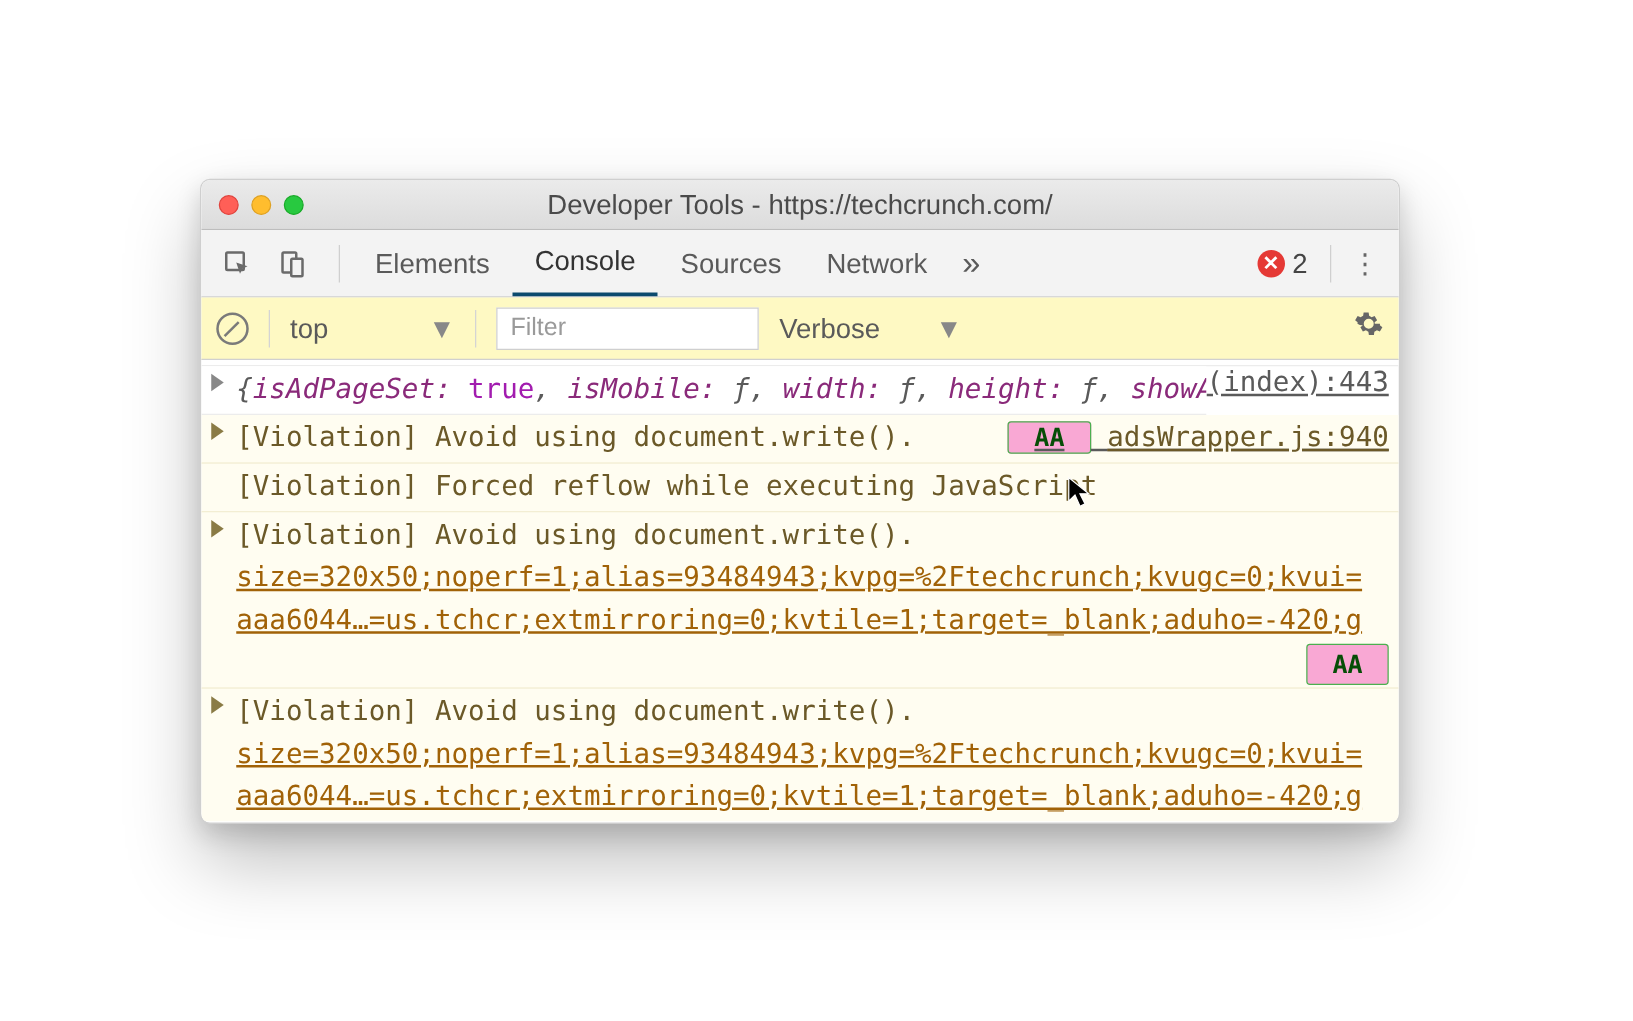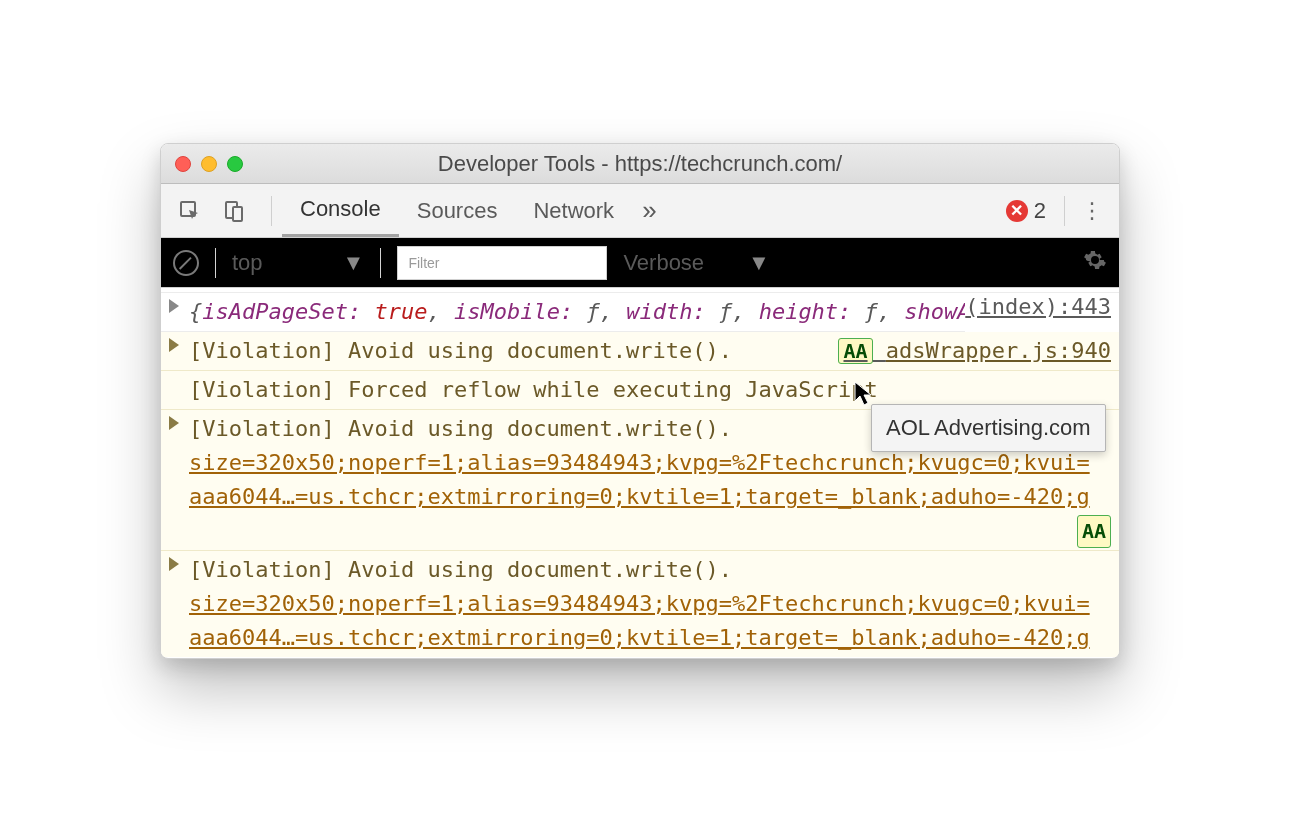--- a/index.html
+++ b/index.html
@@ -67,54 +67,54 @@
   }
   .tabs { display: flex; align-items: stretch; height: 100%; }
   .tab {
     padding: 0 18px;
     display: flex; align-items: center;
     cursor: pointer;
     color: #5a5a5a;
   }
   .tab.active {
     color: #333;
-    border-bottom: 3px solid #a3a3a3;
+    border-bottom: 3px solid #0c4a6e;
     font-weight: 400;
   }
   .tab.more { padding: 0 10px; font-size: 26px; }
   .toolbar .spacer { flex: 1; }
   .errbadge { display:flex; align-items:center; gap:6px; margin-right: 6px;}
   .errcircle { width:22px; height:22px; border-radius:50%; background:#e53935; color:#fff; display:flex; align-items:center; justify-content:center; font-size:16px; font-weight:bold;}
   .errcount { font-size:22px; color:#444; }
   .toolbar .sep2 { width:1px; height:30px; background:#cfcfcf; margin:0 12px;}
   .toolbar .vdots { font-size:22px; color:#666; padding:0 4px;}
 
   .filterbar {
     height: 50px;
-    background: #000000;
+    background: #fef9c3;
     border-bottom: 1px solid #d0d0d0;
     display:flex;
     align-items:center;
     padding: 0 12px;
     gap: 16px;
     font-size: 22px;
     color:#5a5a5a;
   }
   .noicon { width:26px; height:26px; border:2px solid #7a7a7a; border-radius:50%; position:relative;}
   .noicon::after { content:""; position:absolute; left:3px; right:3px; top:50%; height:2px; background:#7a7a7a; transform: rotate(-45deg) translateY(-1px);}
   .fsep { width:1px; height:30px; background:#d4d4d4;}
   .context { display:flex; align-items:center; gap:80px; }
   .dropdown-caret { color:#888; }
   .filterinput {
     border:1px solid #cfcfcf;
     background:#fff;
     height:34px;
     width: 210px;
     padding: 0 10px;
-    font-size: 14px;
+    font-size: 20px;
     color:#333;
   }
   .filterinput::placeholder { color:#9a9a9a; }
   .level { display:flex; align-items:center; gap: 44px;}
   .filterbar .spacer { flex:1; }
   .gear { font-size: 24px; color:#666; }
 
   .console {
     flex: 1;
     overflow: hidden;
@@ -139,27 +139,27 @@
   .disclose {
     position:absolute; left:8px; top:6px;
     width:0; height:0;
     border-top:7px solid transparent;
     border-bottom:7px solid transparent;
     border-left:10px solid #888;
   }
   .row.warn .disclose { border-left-color:#8a7b45; }
   .italic { font-style: italic; color:#5a5a5a; }
   .kw { color:#8a2a7a; font-style: italic;}
-  .val { color:#b91c1c; font-style: italic;}
+  .val { color:#a21caf; }
   .fn { color:#5a5a5a; font-style: italic;}
   .aa {
-    background:#fef9c3;
+    background:#f9a8d4;
     border:1px solid #4caf50;
     color:#064d06;
-    padding: 0 4px;
+    padding: 0 20px;
     border-radius:3px;
     font-weight:600;
     font-size:20px;
   }
   .srclink { text-decoration: underline; color:#6b5928; }
   .urltext { text-decoration: underline; color:#a16207; display:block; clear:both;}
   .aa-right { float:right; }
   .tooltip {
     position:absolute;
     background:#f4f4f4;
@@ -199,20 +199,21 @@
       </svg>
     </div>
     <div class="iconbtn">
       <svg width="24" height="24" viewBox="0 0 24 24" fill="none" stroke="#6a6a6a" stroke-width="2">
         <rect x="4" y="3" width="11" height="16" rx="1"></rect>
         <rect x="11" y="8" width="9" height="14" rx="1" fill="#f3f3f3"></rect>
       </svg>
     </div>
     <div class="sep"></div>
     <div class="tabs">
+      <div class="tab">Elements</div>
       <div class="tab active">Console</div>
       <div class="tab">Sources</div>
       <div class="tab">Network</div>
       <div class="tab more">»</div>
     </div>
     <div class="spacer"></div>
     <div class="errbadge">
       <div class="errcircle">✕</div>
       <span class="errcount">2</span>
     </div>
@@ -278,21 +279,20 @@
       <div style="clear:both"></div>
     </div>
 
     <div class="row warn" style="border-bottom:none;">
       <span class="disclose"></span>
       <span>[Violation] Avoid using document.write().</span>
       <span class="urltext">size=320x50;noperf=1;alias=93484943;kvpg=%2Ftechcrunch;kvugc=0;kvui=</span>
       <span class="urltext">aaa6044…=us.tchcr;extmirroring=0;kvtile=1;target=_blank;aduho=-420;g</span>
     </div>
 
-    <div class="tooltip" style="left:710px; top:116px;">AOL Advertising.com</div>
 
     <svg class="cursor" style="left:693px; top:93px;" viewBox="0 0 20 26">
       <path d="M1 1 L1 20 L6 15 L10 24 L14 22 L10 14 L17 14 Z" fill="#000" stroke="#fff" stroke-width="1"></path>
     </svg>
 
   </div>
 
 </div>
 
 </body></html>

